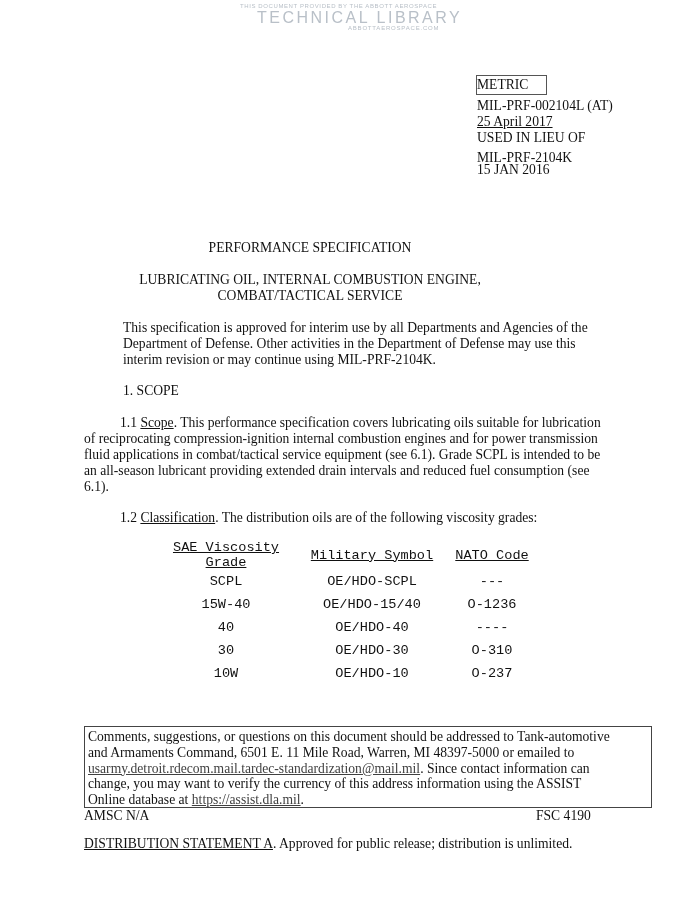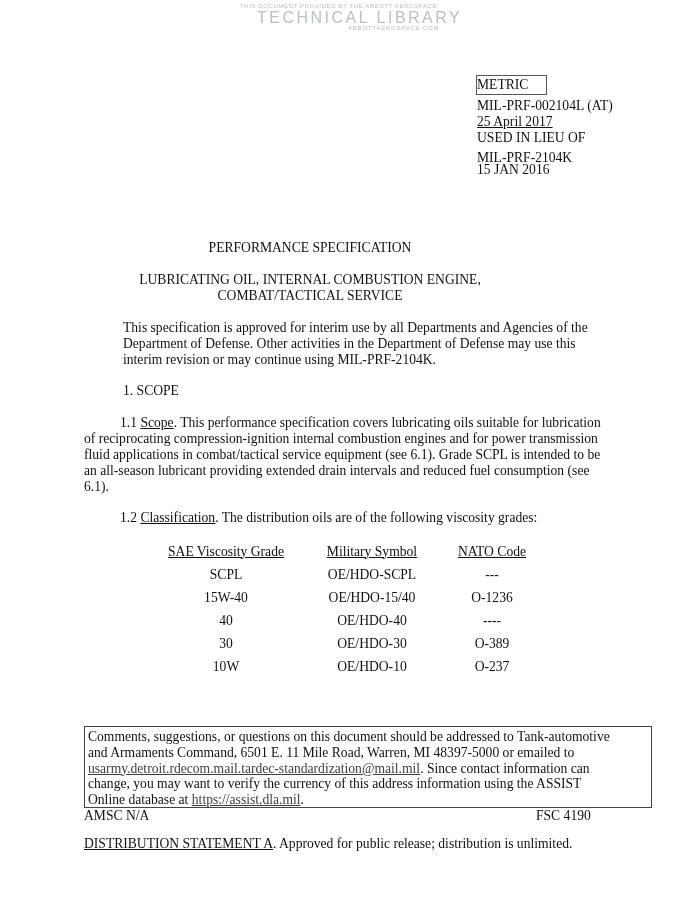--- a/index.html
+++ b/index.html
@@ -11,21 +11,21 @@
   .banner .big { position:absolute; left:257px; top:9px; font-size:16px; letter-spacing:2.5px; white-space:nowrap; }
   .banner .url { position:absolute; left:348px; top:25px; font-size:6px; letter-spacing:0.8px; white-space:nowrap; }
   .metric-box { left:476px; top:75px; width:71px; height:20px; border:1px solid #555; box-sizing:border-box; text-align:left; line-height:18px; font-size:13.6px; }
   .hdr { left:477px; font-size:13.6px; line-height:16px; white-space:nowrap; }
   .u { text-decoration:underline; }
   .center { left:0; width:604px; text-align:center; white-space:nowrap;margin-left:8px; }
   .para { font-size:13.6px; line-height:16px; white-space:nowrap; }
   .link { color:#404040; text-decoration:underline; }
   .comment-box { left:84px; top:726px; width:568px; height:82px; border:1px solid #444; box-sizing:border-box; padding:2px 3px; font-size:13.6px; line-height:15.8px; white-space:nowrap; }
   table.grades { position:absolute; left:150px; top:540px; border-collapse:collapse; }
-  table.grades th, table.grades td { font-weight:normal; text-align:center; padding:0; height:23px; font-size:13.6px; }
+  table.grades th, table.grades td { font-weight:normal; text-align:center; padding:0; height:23px; font-size:13.6px;font-family:Liberation Mono, monospace; }
   table.grades th { text-decoration:underline; }
 </style>
 </head>
 <body>
 
 <div class="abs banner">
   <div class="small">THIS DOCUMENT PROVIDED BY THE ABBOTT AEROSPACE</div>
   <div class="big">TECHNICAL LIBRARY</div>
   <div class="url">ABBOTTAEROSPACE.COM</div>
 </div>
@@ -79,21 +79,21 @@
       <td>O-1236</td>
     </tr>
     <tr>
       <td>40</td>
       <td>OE/HDO-40</td>
       <td>----</td>
     </tr>
     <tr>
       <td>30</td>
       <td>OE/HDO-30</td>
-      <td>O-389</td>
+      <td>O-310</td>
     </tr>
     <tr>
       <td>10W</td>
       <td>OE/HDO-10</td>
       <td>O-237</td>
     </tr>
   </tbody>
 </table>
 
 <div class="abs comment-box">

